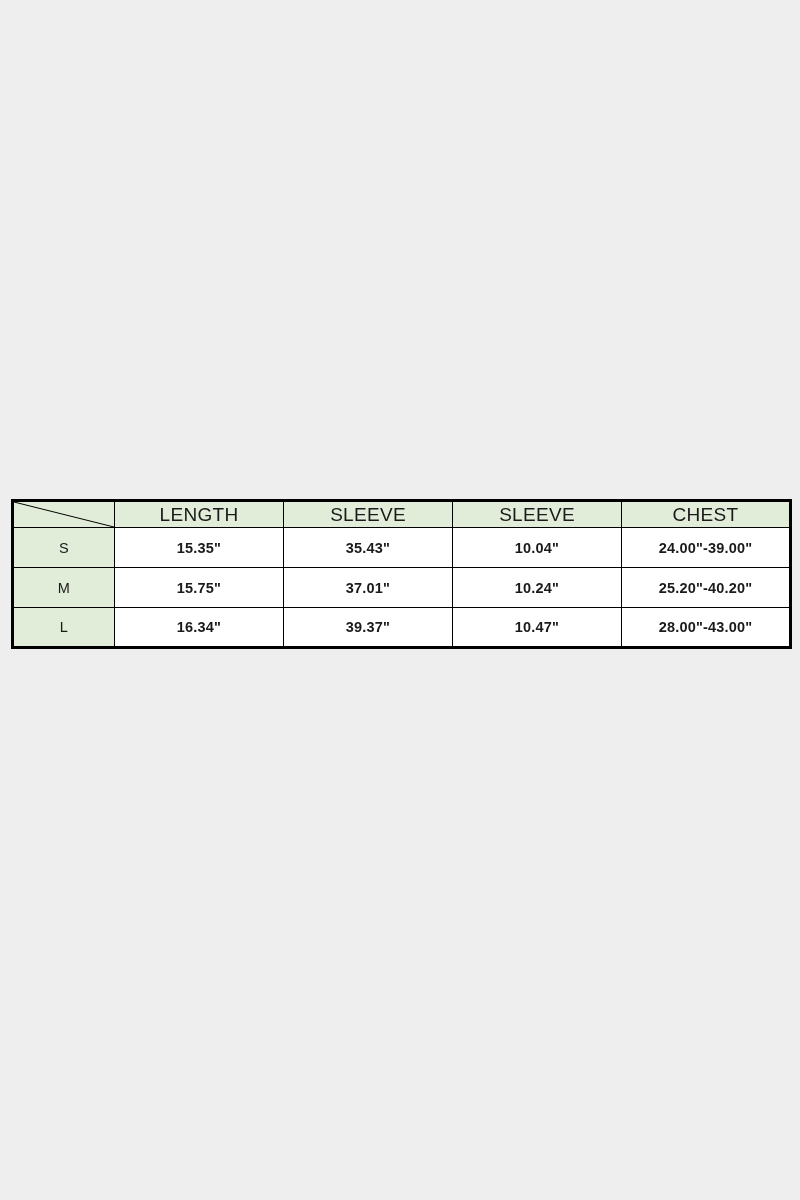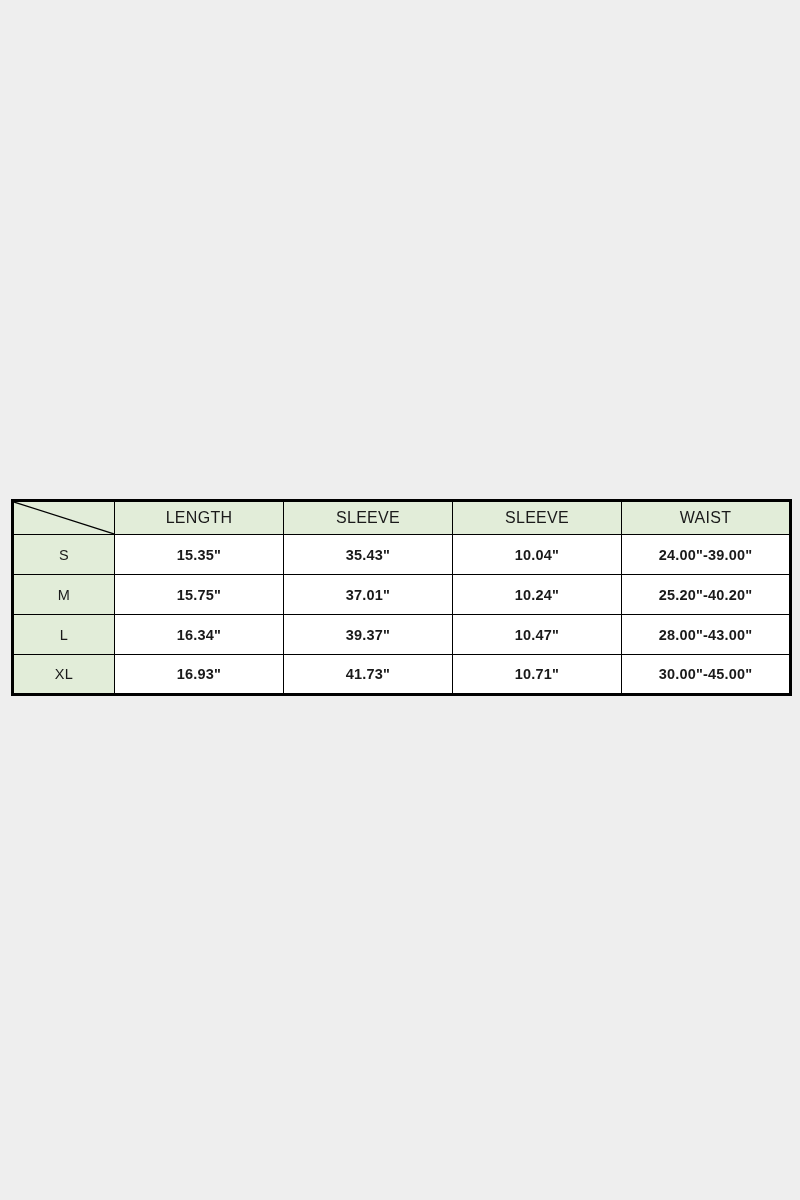--- a/index.html
+++ b/index.html
@@ -40,23 +40,23 @@
     text-align: center;
     vertical-align: middle;
     color: #1a1a1a;
     padding: 0;
     height: 40px;
     box-sizing: border-box;
   }
 
   
   table.size-chart thead th {
-    height: 34px;
+    height: 27px;
     background: #e2edd9;
-    font-size: 16px;
+    font-size: 19px;
     font-weight: 400;
     letter-spacing: 0.3px;
   }
 
   
   th.corner-cell {
     background: #ffffff;
     padding: 0;
     position: relative;
   }
@@ -101,21 +101,21 @@
     <thead>
       <tr>
         <th class="corner-cell">
           <svg class="diagonal-svg" viewBox="0 0 102 43" preserveAspectRatio="none">
             <line x1="0" y1="0" x2="102" y2="43"></line>
           </svg>
         </th>
         <th>LENGTH</th>
         <th>SLEEVE</th>
         <th>SLEEVE</th>
-        <th>WAIST</th>
+        <th>CHEST</th>
       </tr>
     </thead>
     <tbody>
       <tr>
         <td class="size-label">S</td>
         <td class="measure-value">15.35"</td>
         <td class="measure-value">35.43"</td>
         <td class="measure-value">10.04"</td>
         <td class="measure-value">24.00"-39.00"</td>
       </tr>
@@ -126,22 +126,15 @@
         <td class="measure-value">10.24"</td>
         <td class="measure-value">25.20"-40.20"</td>
       </tr>
       <tr>
         <td class="size-label">L</td>
         <td class="measure-value">16.34"</td>
         <td class="measure-value">39.37"</td>
         <td class="measure-value">10.47"</td>
         <td class="measure-value">28.00"-43.00"</td>
       </tr>
-      <tr>
-        <td class="size-label">XL</td>
-        <td class="measure-value">16.93"</td>
-        <td class="measure-value">41.73"</td>
-        <td class="measure-value">10.71"</td>
-        <td class="measure-value">30.00"-45.00"</td>
-      </tr>
     </tbody>
   </table>
 </div>
 
 </body></html>

